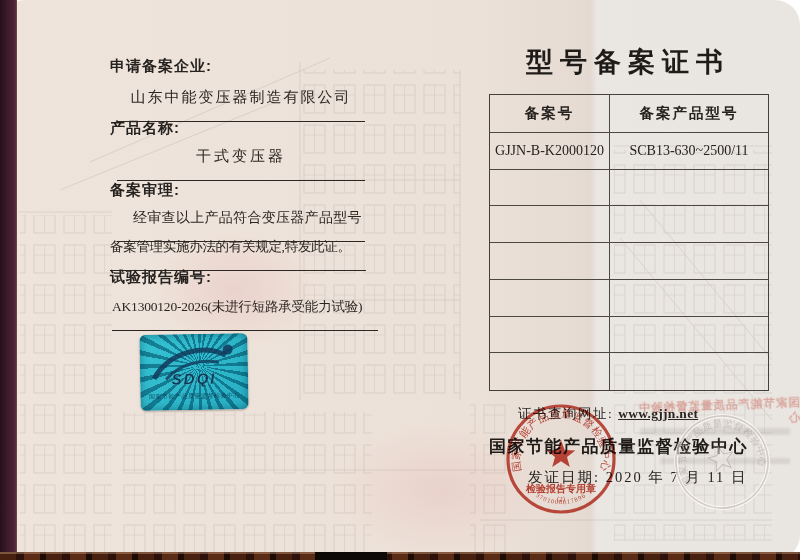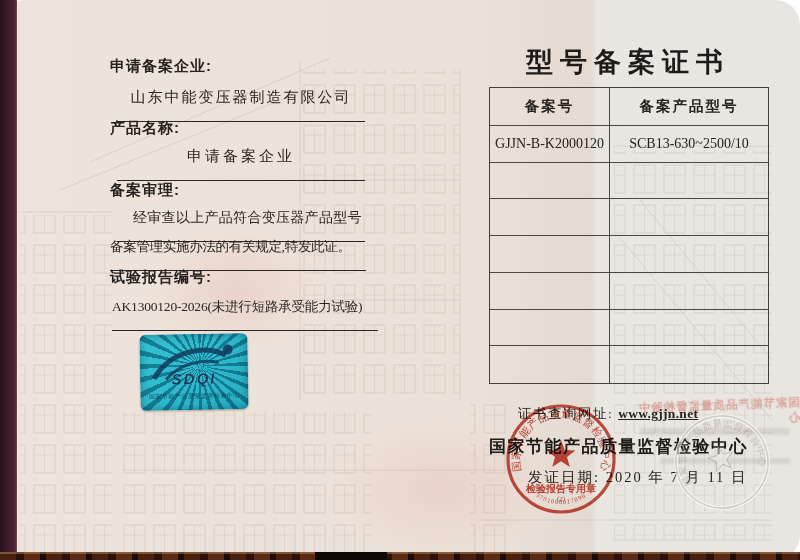--- a/index.html
+++ b/index.html
@@ -21,21 +21,21 @@
 
   
   .hei{font-family:"Liberation Sans",sans-serif;font-weight:bold;}
   .lbl{position:absolute;font-size:15px;letter-spacing:1px;color:#262220;}
   .uline{position:absolute;border-bottom:1.6px solid #2c2723;padding-bottom:14px;font-size:15px;color:#2b2622;}
   .ctr{text-align:center;}
 
   
   .cert-title{position:absolute;left:489px;top:44px;width:278px;text-align:center;
     font-size:27px;letter-spacing:7px;color:#1f1b18;}
-  .ftable{position:absolute;left:489px;top:87px;width:278px;height:295px;
+  .ftable{position:absolute;left:489px;top:94px;width:278px;height:295px;
     display:grid;grid-template-columns:120px 1fr;grid-template-rows:38px repeat(7,1fr);
     border:1.6px solid #45403a;background:transparent;}
   .ftable .cell{border-right:1.1px solid #4c4741;border-bottom:1.1px solid #4c4741;
     display:flex;align-items:center;justify-content:center;font-size:14.5px;color:#26221f;}
   .ftable .cell:nth-child(2n){border-right:none;}
   .ftable .cell.last{border-bottom:none;}
   .ftable .th{font-family:"Liberation Sans",sans-serif;font-weight:bold;font-size:14.5px;letter-spacing:2px;}
 
   .query-line{position:absolute;left:518px;top:405px;font-size:13.5px;letter-spacing:1.5px;color:#2a2522;}
   .query-line .url{font-weight:bold;letter-spacing:.3px;text-decoration:underline;margin-top:40px;}
@@ -107,21 +107,21 @@
   <div class="spine"></div>
   <div class="bottom-edge">
     <div class="hl"></div>
     <div class="patch"></div>
   </div>
 
   <div class="lbl hei" style="left:110px;top:57px;">申请备案企业:</div>
   <div class="uline ctr" style="left:117px;top:88px;width:248px;letter-spacing:2px;">山东中能变压器制造有限公司</div>
 
   <div class="lbl hei" style="left:110px;top:119px;">产品名称:</div>
-  <div class="uline ctr" style="left:117px;top:147px;width:248px;letter-spacing:3px;">申请备案企业</div>
+  <div class="uline ctr" style="left:117px;top:147px;width:248px;letter-spacing:3px;">干式变压器</div>
 
   <div class="lbl hei" style="left:110px;top:181px;">备案审理:</div>
   <div class="uline" style="left:117px;top:209px;width:248px;font-size:14px;text-indent:16px;letter-spacing:.3px;">经审查以上产品符合变压器产品型号</div>
   <div class="uline" style="left:110px;top:238px;width:256px;font-size:13.5px;letter-spacing:-.3px;">备案管理实施办法的有关规定,特发此证。</div>
 
   <div class="lbl hei" style="left:110px;top:268px;">试验报告编号:</div>
   <div class="uline" style="left:112px;top:298px;width:266px;font-size:13.5px;letter-spacing:-.2px;">AK1300120-2026(未进行短路承受能力试验)</div>
 
   <div class="holo">
     <svg width="108" height="76" viewBox="0 0 108 76">
@@ -133,21 +133,21 @@
     <div class="sub">国家节能产品质量监督检验中心</div>
   </div>
 
   <div class="cert-title hei">型号备案证书</div>
 
   <div class="ftable">
     <div class="cell th">备案号</div>
     <div class="cell th">备案产品型号</div>
 
     <div class="cell" style="font-size:14px;">GJJN-B-K2000120</div>
-    <div class="cell" style="font-size:14px;">SCB13-630~2500/10</div>
+    <div class="cell" style="font-size:14px;">SCB13-630~2500/11</div>
     <div class="cell"></div>
     <div class="cell"></div>
     <div class="cell"></div>
     <div class="cell"></div>
     <div class="cell"></div>
     <div class="cell"></div>
     <div class="cell"></div>
     <div class="cell"></div>
     <div class="cell"></div>
     <div class="cell"></div>

